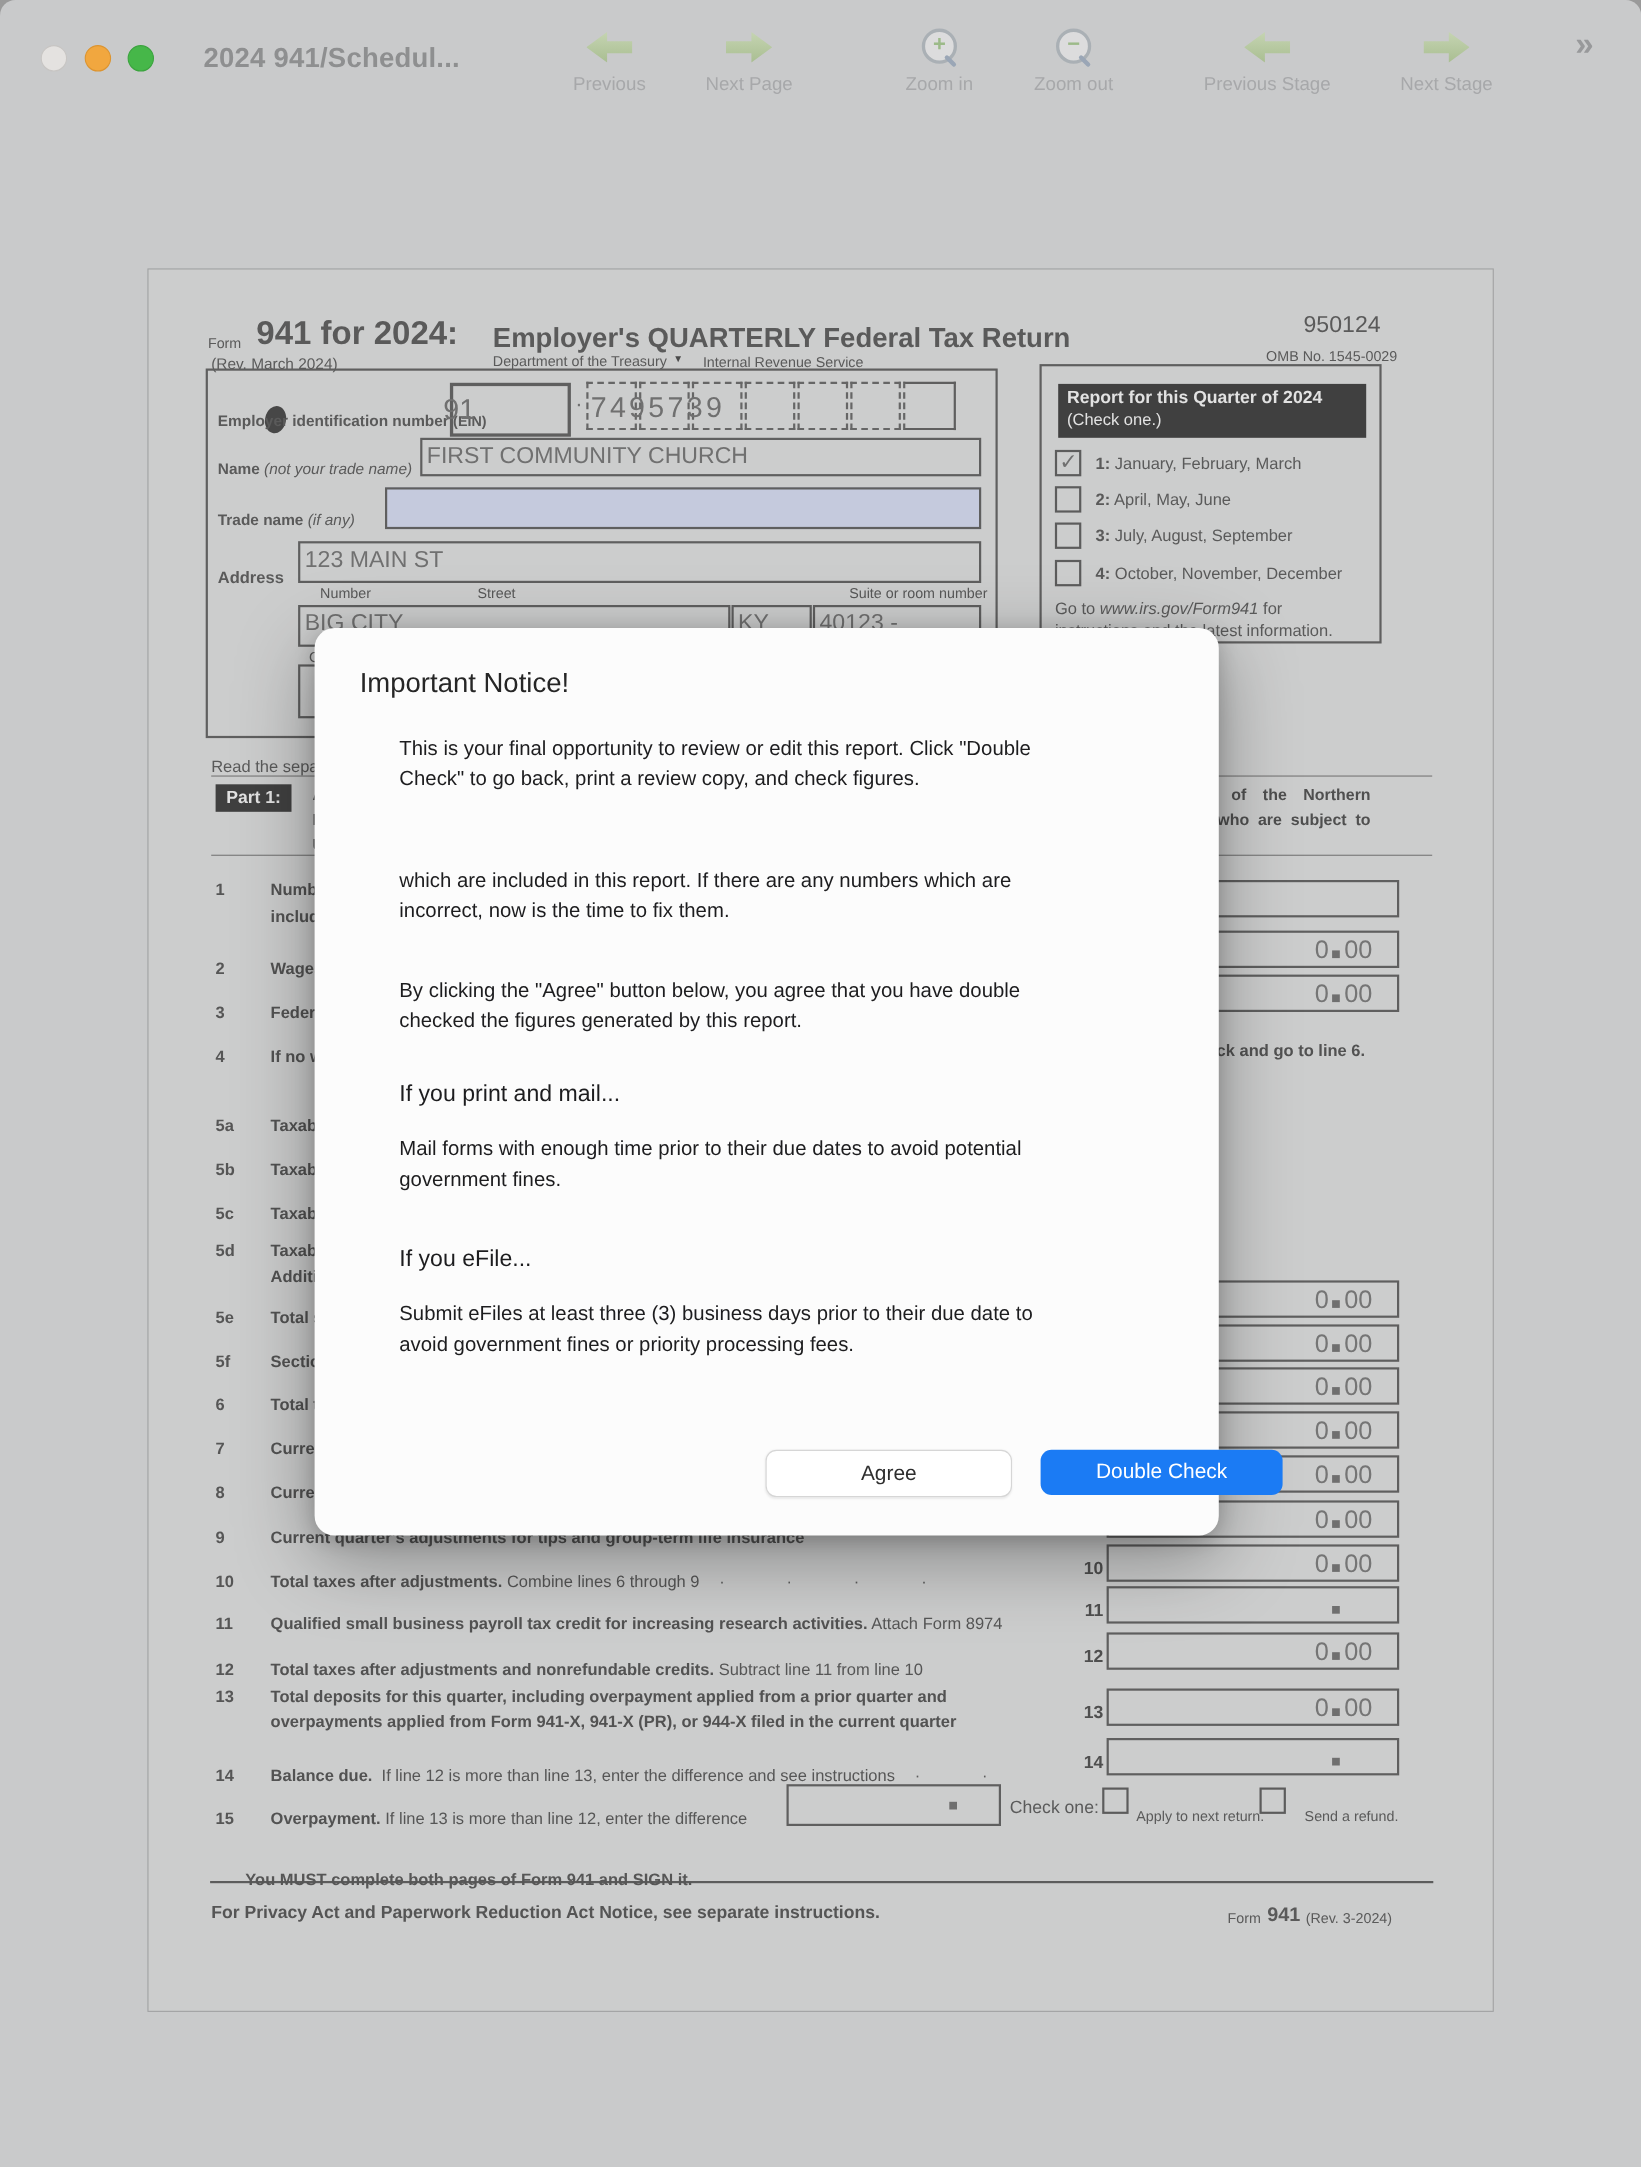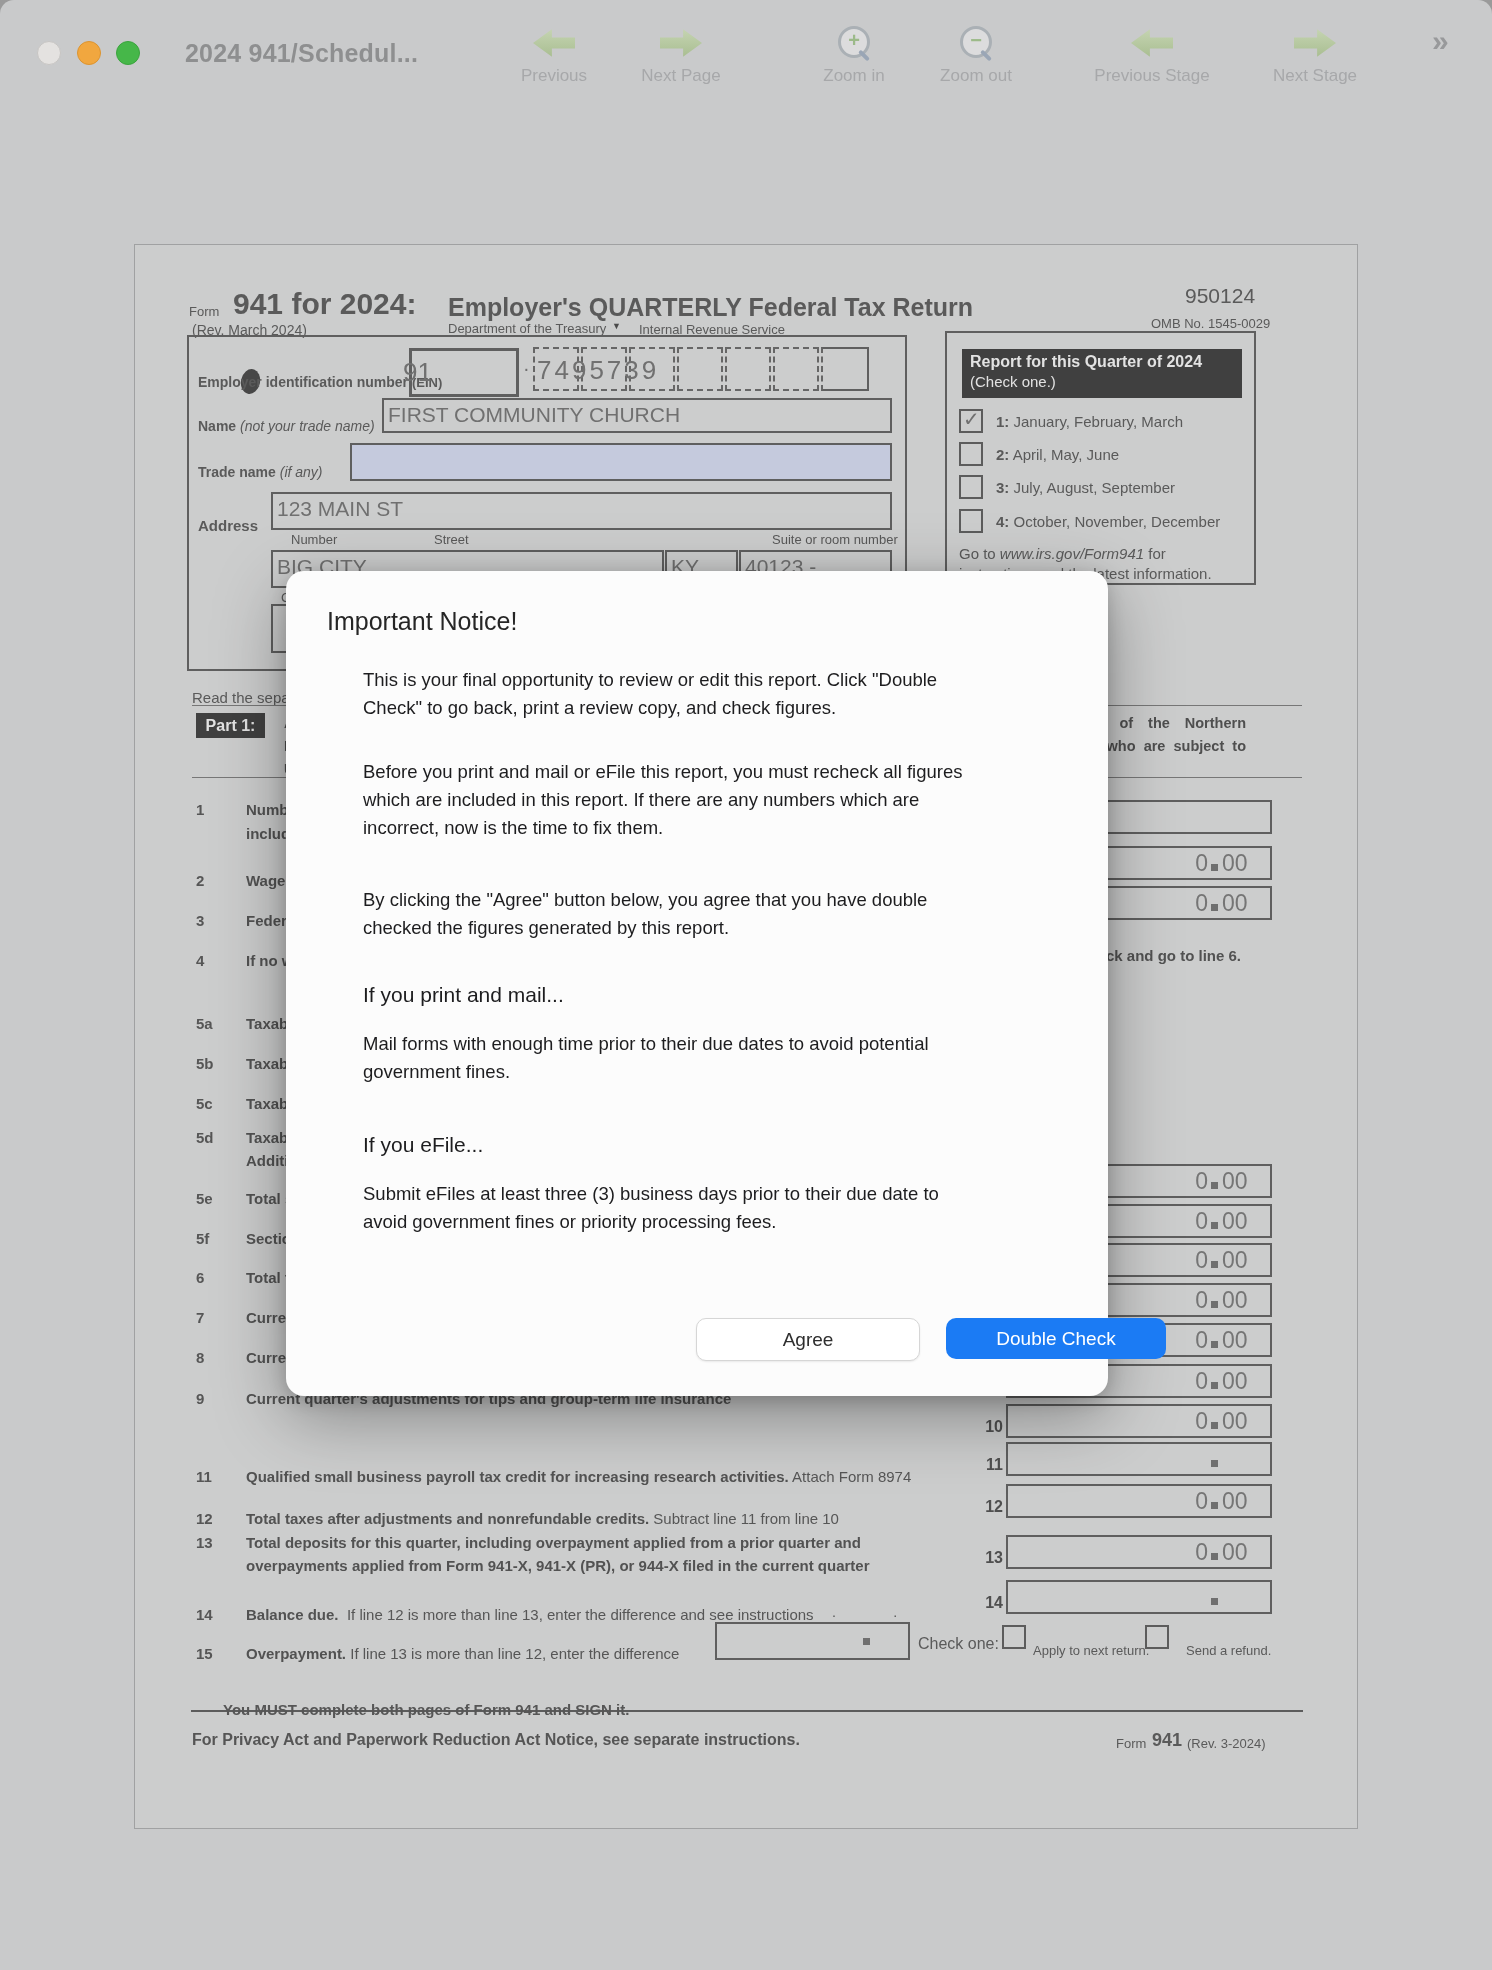--- a/index.html
+++ b/index.html
@@ -172,20 +172,21 @@
     <div class="frow" style="top:810px;"><span class="lnum">5b</span><b>Taxable social security tips</b></div>
     <div class="frow" style="top:850px;"><span class="lnum">5c</span><b>Taxable Medicare wages &amp; tips</b></div>
     <div class="frow" style="top:884px;"><span class="lnum">5d</span><b>Taxable wages &amp; tips subject to</b></div>
     <div class="frow lnum2" style="top:907px;"><b>Additional Medicare Tax withholding</b></div>
     <div class="frow" style="top:945px;"><span class="lnum">5e</span><b>Total social security and Medicare taxes. Add Column 2 from lines 5a, 5b, 5c, and 5d</b></div>
     <div class="frow" style="top:985px;"><span class="lnum">5f</span><b>Section 3121(q) Notice and Demand—Tax due on unreported tips (see instructions)</b></div>
     <div class="frow" style="top:1024px;"><span class="lnum">6</span><b>Total taxes before adjustments. Add lines 3, 5e, and 5f</b></div>
     <div class="frow" style="top:1064px;"><span class="lnum">7</span><b>Current quarter's adjustment for fractions of cents</b></div>
     <div class="frow" style="top:1104px;"><span class="lnum">8</span><b>Current quarter's adjustment for sick pay</b></div>
     <div class="frow" style="top:1145px;"><span class="lnum">9</span><b>Current quarter's adjustments for tips and group-term life insurance</b></div>
+    <div class="frow" style="top:1185px;"><span class="lnum">10</span><b>Total taxes after adjustments.</b> <span>Combine lines 6 through 9</span><span class="dots">· · · ·</span></div>
     <div class="frow" style="top:1223px;"><span class="lnum">11</span><b>Qualified small business payroll tax credit for increasing research activities.</b> <span>Attach Form 8974</span></div>
     <div class="frow" style="top:1265px;"><span class="lnum">12</span><b>Total taxes after adjustments and nonrefundable credits.</b> <span>Subtract line 11 from line 10</span></div>
     <div class="frow" style="top:1289px;"><span class="lnum">13</span><b>Total deposits for this quarter, including overpayment applied from a prior quarter and</b></div>
     <div class="frow lnum2" style="top:1312px;"><b>overpayments applied from Form 941-X, 941-X (PR), or 944-X filed in the current quarter</b></div>
     <div class="frow" style="top:1361px;"><span class="lnum">14</span><b>Balance due.</b>&nbsp; <span>If line 12 is more than line 13, enter the difference and see instructions</span><span class="dots">· ·</span></div>
     <div class="frow" style="top:1400px;"><span class="lnum">15</span><b>Overpayment.</b> <span>If line 13 is more than line 12, enter the difference</span></div>
 
     <div class="vbox" style="top:555px;"></div>
     <span class="vnum" style="top:569px;">1</span>
 
@@ -292,21 +293,20 @@
     <span class="abs ftext" style="left:1017px;top:1485px;font-size:18px;font-weight:bold;">941</span>
     <span class="abs ftext" style="left:1052px;top:1491px;font-size:13px;">(Rev. 3-2024)</span>
   </div>
 
   <div id="dialog">
     <div class="dlg-title">Important Notice!</div>
 
     <div class="dlg-line" style="top:98px;">This is your final opportunity to review or edit this report. Click "Double</div>
     <div class="dlg-line" style="top:126px;">Check" to go back, print a review copy, and check figures.</div>
 
-    <div class="dlg-line" style="top:190px;">Before you print and mail or eFile this report, you must recheck all figures</div>
     <div class="dlg-line" style="top:218px;">which are included in this report. If there are any numbers which are</div>
     <div class="dlg-line" style="top:246px;">incorrect, now is the time to fix them.</div>
 
     <div class="dlg-line" style="top:318px;">By clicking the "Agree" button below, you agree that you have double</div>
     <div class="dlg-line" style="top:346px;">checked the figures generated by this report.</div>
 
     <div class="dlg-h" style="top:412px;">If you print and mail...</div>
     <div class="dlg-line" style="top:462px;">Mail forms with enough time prior to their due dates to avoid potential</div>
     <div class="dlg-line" style="top:490px;">government fines.</div>
 

